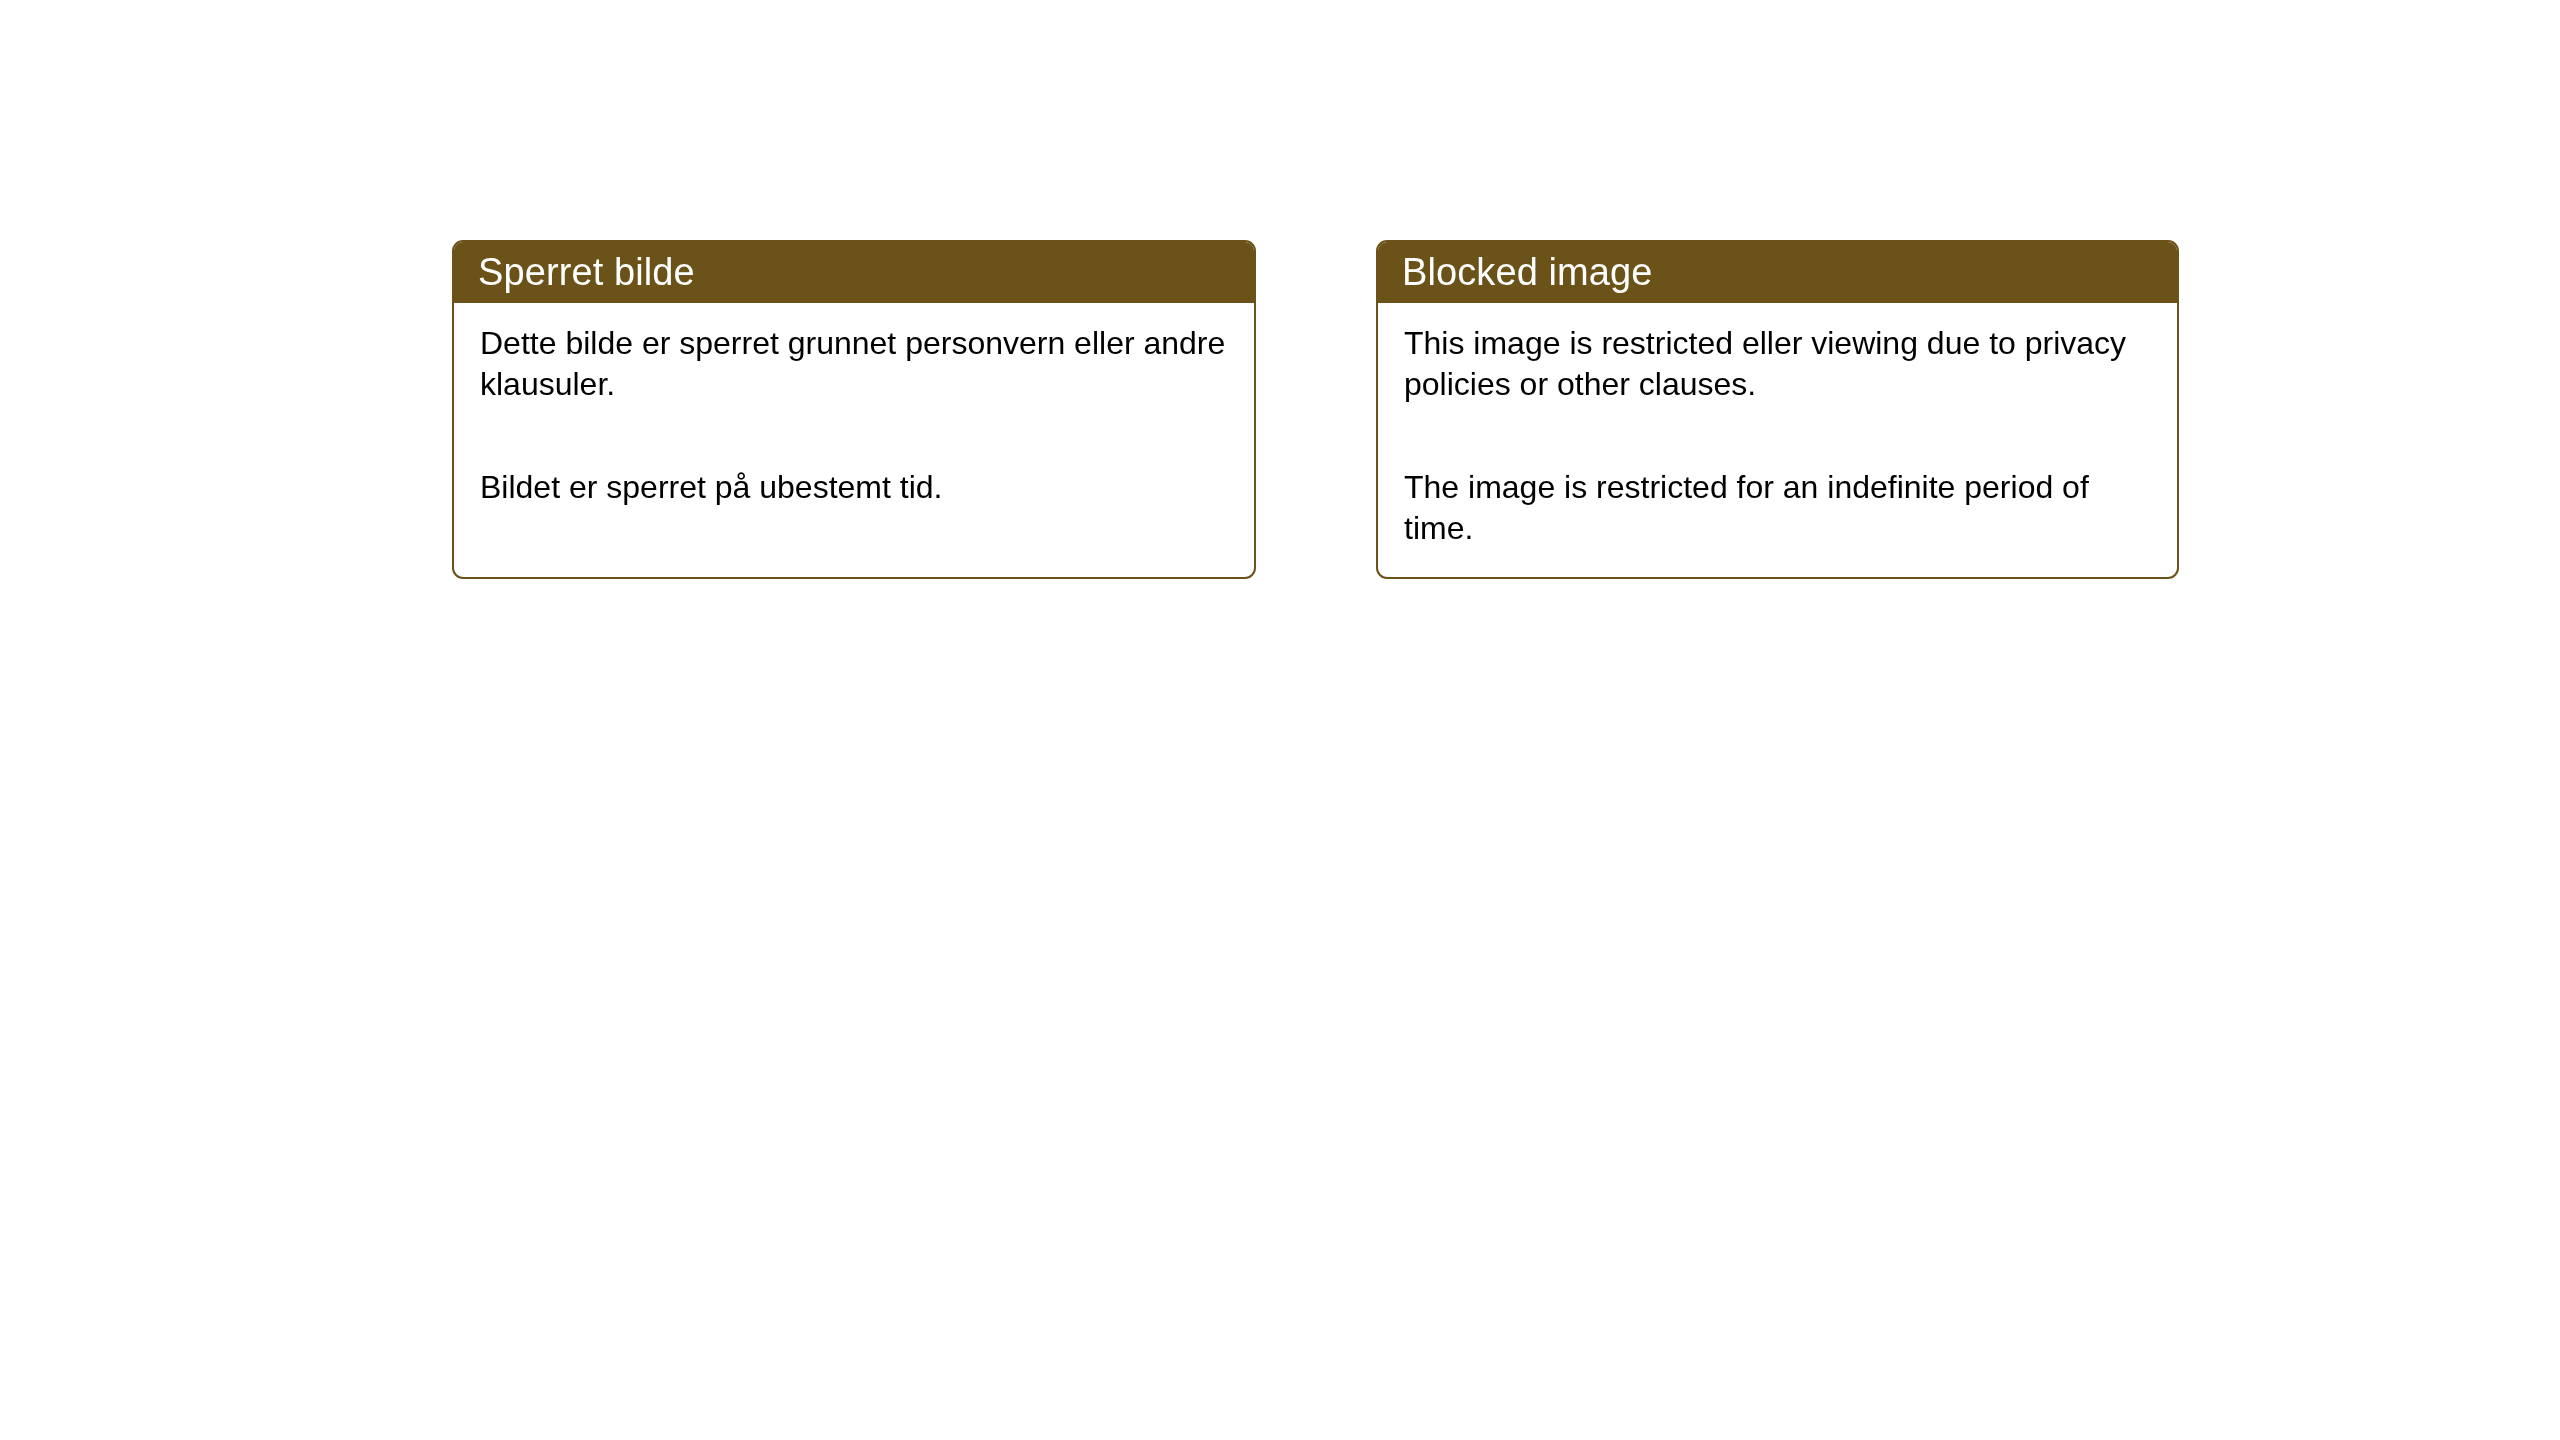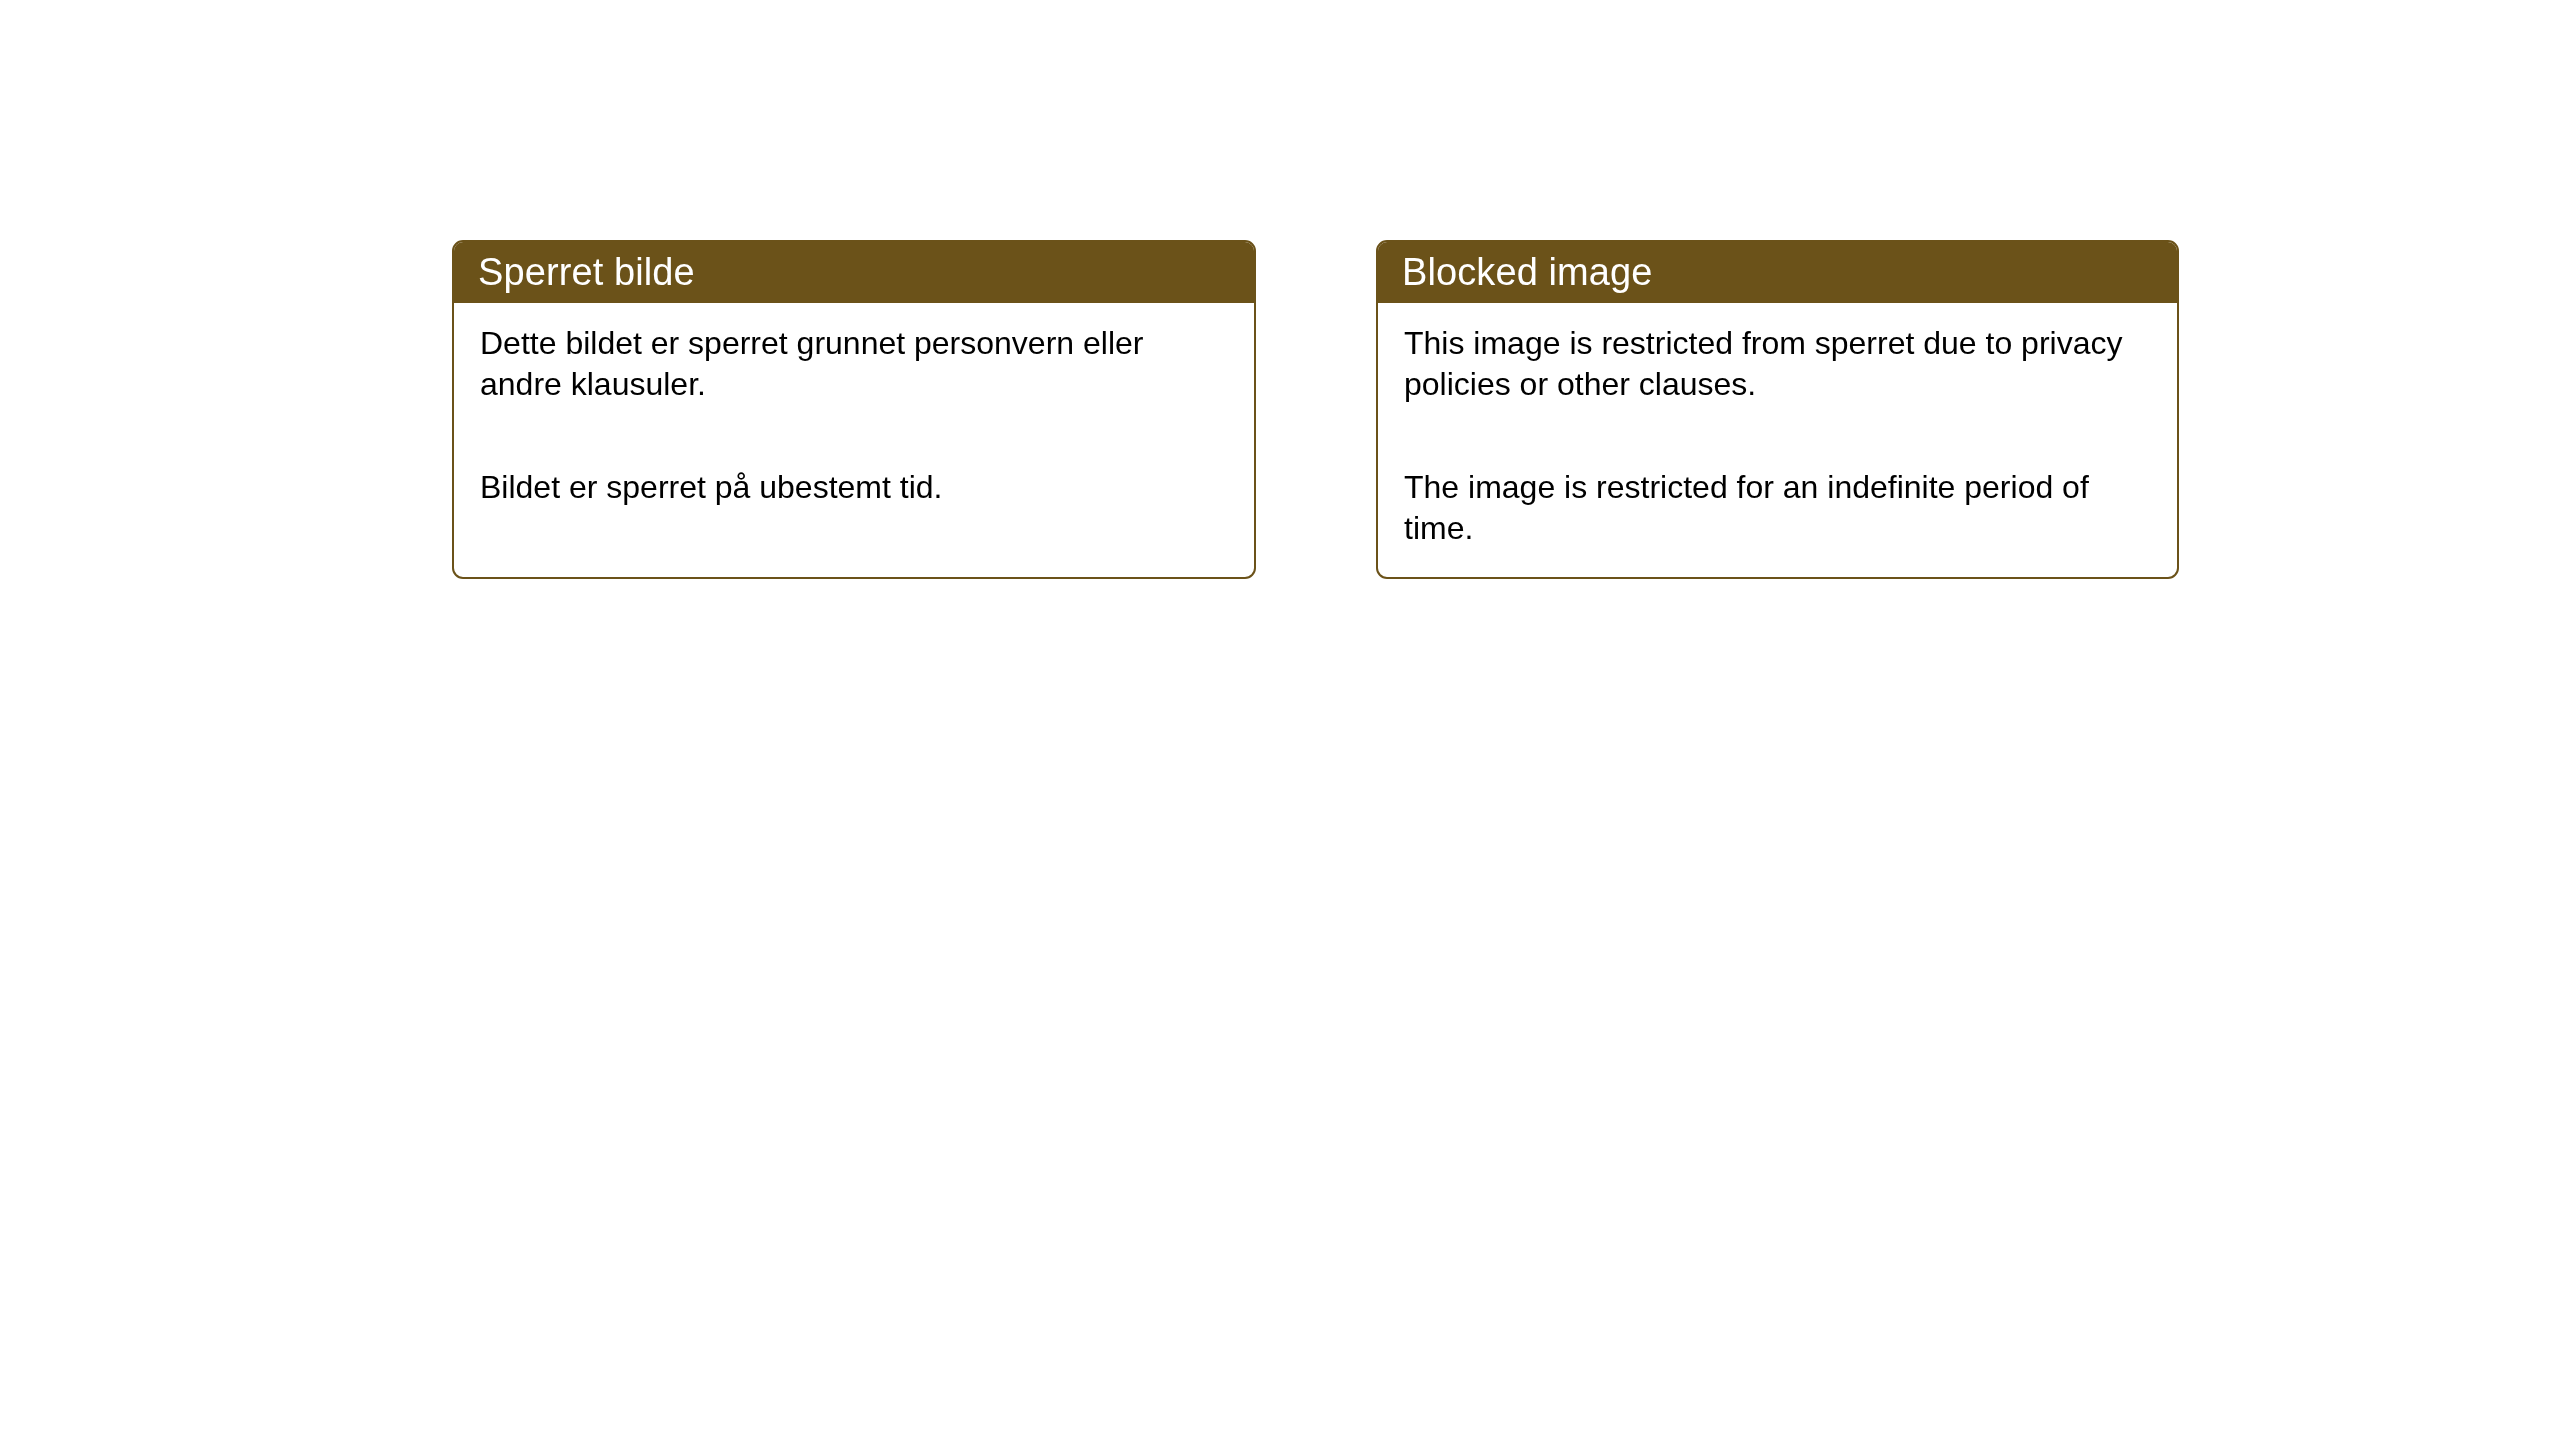--- a/index.html
+++ b/index.html
@@ -84,28 +84,28 @@
 </head>
 <body>
 
 <div id="canvas">
 
   <section id="card-no" class="notice-card">
     <div class="card-header">
       <span class="card-title">Sperret bilde</span>
     </div>
     <div class="card-body">
-      <p class="card-paragraph">Dette bildet er sperret grunnet personvern eller andre klausuler.</p>
+      <p class="card-paragraph">Dette bilde er sperret grunnet personvern eller andre klausuler.</p>
       <p class="card-paragraph spaced">Bildet er sperret på ubestemt tid.</p>
     </div>
   </section>
 
   <section id="card-en" class="notice-card">
     <div class="card-header">
       <span class="card-title">Blocked image</span>
     </div>
     <div class="card-body">
-      <p class="card-paragraph">This image is restricted from sperret due to privacy policies or other clauses.</p>
+      <p class="card-paragraph">This image is restricted eller viewing due to privacy policies or other clauses.</p>
       <p class="card-paragraph spaced">The image is restricted for an indefinite period of time.</p>
     </div>
   </section>
 
 </div>
 
 </body></html>

